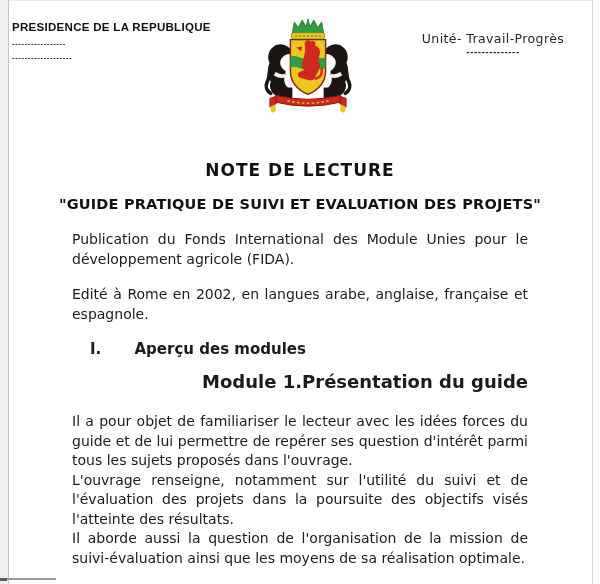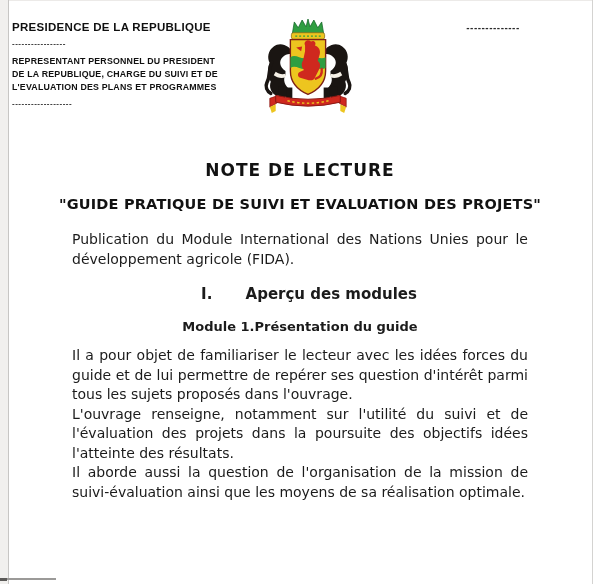--- a/index.html
+++ b/index.html
@@ -32,40 +32,35 @@
   .hright .t{font-family:"Liberation Sans",sans-serif;font-weight:bold;font-size:11.5px;letter-spacing:.3px;}
   .hright .motto{margin-top:9px;font-size:12.5px;letter-spacing:.4px;color:#272727;}
   .hright .dash{margin-top:3px;}
 
   
   .doc-title{position:absolute;top:160px;left:0;width:600px;text-align:center;font-weight:bold;font-size:17px;letter-spacing:1px;color:#121212;}
   .doc-subtitle{position:absolute;top:196px;left:0;width:600px;text-align:center;font-weight:bold;font-size:14.5px;letter-spacing:.2px;color:#121212;}
   .body-text{position:absolute;top:230px;left:72px;width:456px;font-size:14px;line-height:19.5px;text-align:justify;color:#1b1b1b;}
   .body-text p{margin:0 0 16px 0;}
   .body-text p.nogap{margin:0;}
-  .sec{font-weight:bold;font-size:15px;margin:2px 0 12px 0;text-align:center;}
+  .sec{font-weight:bold;font-size:15px;margin:2px 0 12px 0;text-align:left;}
   .sec .num{margin-left:18px;}
   .sec .lbl{margin-left:28px;}
-  .mod{font-weight:bold;font-size:13px;margin:0 0 10px 0;text-align:center;}
+  .mod{font-weight:bold;font-size:18px;margin:0 0 21px 0;text-align:right;}
 </style>
 </head>
 <body>
 
 <div class="gutter"></div>
 <div class="right-border"></div>
 <div class="top-border"></div>
 
 <div class="hleft">
   <div class="t">PRESIDENCE DE LA REPUBLIQUE</div>
   <div class="dash">-----------------</div>
-  <div class="sub">
-    <div>REPRESENTANT PERSONNEL DU PRESIDENT</div>
-    <div>DE LA REPUBLIQUE, CHARGE DU SUIVI ET DE</div>
-    <div>L'EVALUATION DES PLANS ET PROGRAMMES</div>
-  </div>
   <div class="dash">-------------------</div>
 </div>
 
 <svg class="emblem" viewBox="0 0 94 102" role="img">
 
   <g>
     <path d="M31,18 L33,6 L37,12 L41,4 L45,11 L47,3 L49,11 L53,4 L57,12 L61,6 L63,18 Z" stroke="#17682a" stroke-width="0.8" fill="#2F9E41"></path>
     <rect x="30" y="17" width="34" height="6.5" rx="2" stroke="#8a6d1a" stroke-width="0.8" fill="#EDC51F"></rect>
     <path d="M34,20.5 h26" stroke="#2F9E41" stroke-width="1.2" stroke-dasharray="2,2" fill="none"></path>
   </g>
@@ -101,36 +96,38 @@
     <path d="M14,82 L8,84 L8,93 L15,89 Z" stroke="#8a1812" stroke-width="0.8" fill="#CF281E"></path>
     <path d="M80,82 L86,84 L86,93 L79,89 Z" stroke="#8a1812" stroke-width="0.8" fill="#CF281E"></path>
     <path d="M8,93 L14,90 L14,97 L10,99 Z" stroke="none" fill="#EDC51F"></path>
     <path d="M86,93 L80,90 L80,97 L84,99 Z" stroke="none" fill="#EDC51F"></path>
     <path d="M14,81 Q47,89 80,81 L80,88 Q47,96 14,88 Z" stroke="#8a1812" stroke-width="1" fill="#CF281E"></path>
     <path d="M26,86.5 Q47,91.5 68,86.5" fill="none" stroke="#EDC51F" stroke-width="1.4" stroke-dasharray="2.5,2.5"></path>
   </g>
 </svg>
 
 <div class="hright">
+  <div class="motto">Unité- Travail-Progrès</div>
   <div class="dash">--------------</div>
 </div>
 
 <div class="doc-title">NOTE DE LECTURE</div>
 <div class="doc-subtitle">"GUIDE PRATIQUE DE SUIVI ET EVALUATION DES PROJETS"</div>
 
 <div class="body-text">
-  <p>Publication du Module International des Nations Unies pour le développement agricole (FIDA).</p>
+  <p>Publication du Fonds International des Module Unies pour le développement agricole (FIDA).</p>
+  <p>Edité à Rome en 2002, en langues arabe, anglaise, française et espagnole.</p>
 
   <div class="sec">
     <span class="num">I.</span>
     <span class="lbl">Aperçu des modules</span>
   </div>
 
   <div class="mod">Module 1.Présentation du guide</div>
 
   <p class="nogap">Il a pour objet de familiariser le lecteur avec les idées forces du guide et de lui permettre de repérer ses question d'intérêt parmi tous les sujets proposés dans l'ouvrage.</p>
-  <p class="nogap">L'ouvrage renseigne, notamment sur l'utilité du suivi et de l'évaluation des projets dans la poursuite des objectifs idées l'atteinte des résultats.</p>
+  <p class="nogap">L'ouvrage renseigne, notamment sur l'utilité du suivi et de l'évaluation des projets dans la poursuite des objectifs visés l'atteinte des résultats.</p>
   <p class="nogap">Il aborde aussi la question de l'organisation de la mission de suivi-évaluation ainsi que les moyens de sa réalisation optimale.</p>
 </div>
 
 <div class="bottom-artifact">
     <span class="tip"></span>
   </div>
 
 </body></html>

